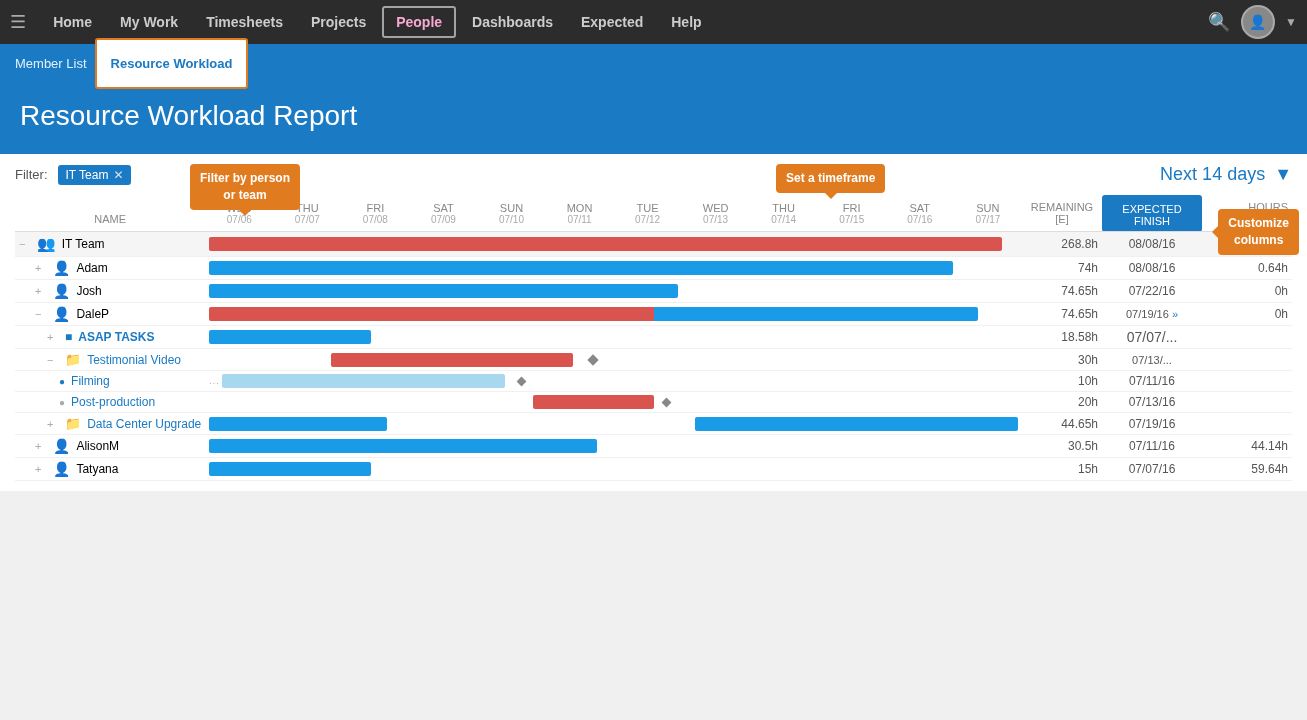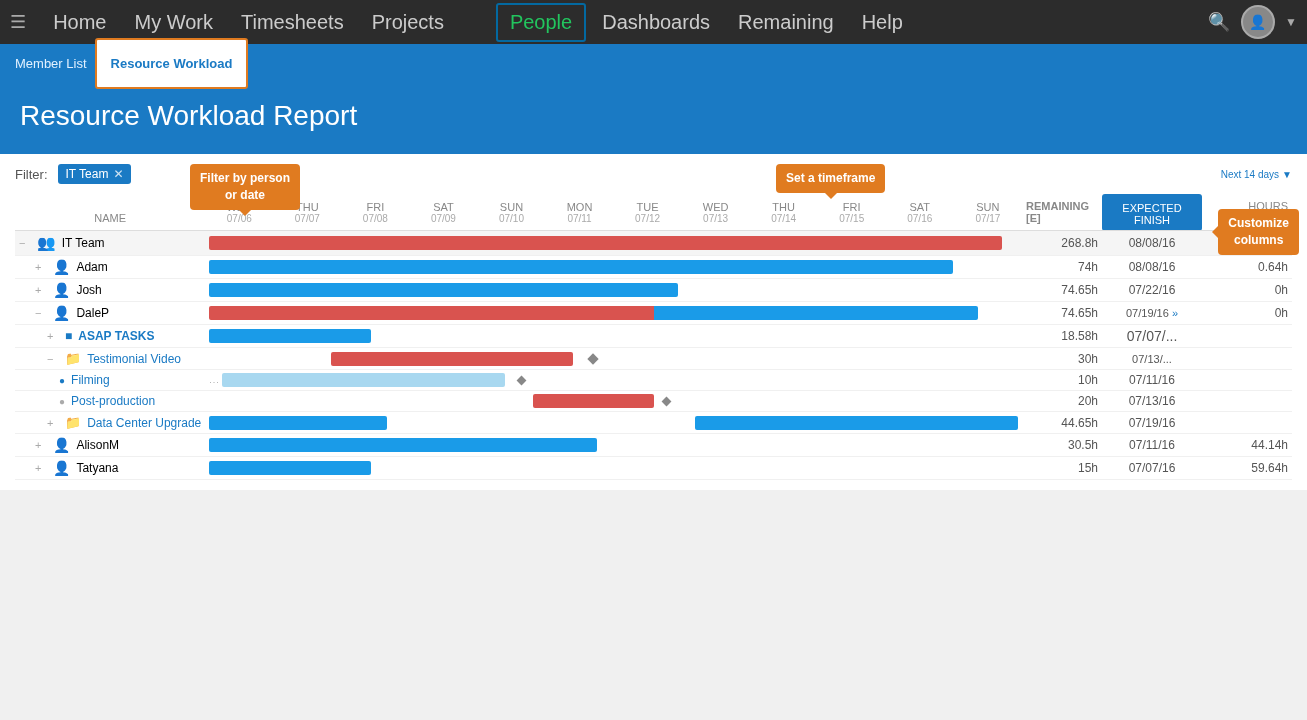--- a/index.html
+++ b/index.html
@@ -24,27 +24,27 @@
       display: flex;
       align-items: center;
       flex: 1;
       gap: 4px;
     }
     .nav-item {
       color: #ccc;
       padding: 6px 12px;
       cursor: pointer;
       border-radius: 3px;
-      font-size: 20px;
+      font-size: 14px;
+      font-weight: bold;
     }
     .nav-item.active {
-      color: #22c55e;
-      border: 2px solid #0369a1;
+      color: #f9a8d4;
+      border: 2px solid #a3a3a3;
       border-radius: 3px;
-      margin-left: 36px;
     }
     .nav-right {
       display: flex;
       align-items: center;
       gap: 10px;
     }
     .search-icon { color: #aaa; font-size: 18px; cursor: pointer; }
     .avatar {
       width: 34px; height: 34px;
       border-radius: 50%;
@@ -114,25 +114,25 @@
       border-radius: 3px;
       font-size: 12px;
       display: flex;
       align-items: center;
       gap: 5px;
     }
     .filter-tag-x { cursor: pointer; opacity: 0.8; }
     .timeframe-btn {
       margin-left: auto;
       color: #1a7ac4;
-      font-size: 10px;
+      font-size: 18px;
       cursor: pointer;
       display: flex;
       align-items: center;
-      gap: 3px;
+      gap: 9px;
     }
 
     
     .callout {
       position: absolute;
       background: #e07b20;
       color: #fff;
       padding: 6px 10px;
       border-radius: 4px;
       font-size: 12px;
@@ -173,21 +173,21 @@
       font-size: 11px;
       padding: 6px 4px;
       border-bottom: 1px solid #ddd;
       vertical-align: bottom;
     }
     .workload-table th.date-col {
       text-align: center;
       min-width: 50px;
     }
     .workload-table th.name-col { text-align: center; width: 180px; }
-    .workload-table th.remaining-col { text-align: left; width: 80px; font-weight: bold; }
+    .workload-table th.remaining-col { text-align: center; width: 80px; }
     .workload-table th.expected-col {
       background: #1a7ac4;
       color: #fff;
       text-align: center;
       width: 100px;
       padding: 4px 8px;
       border-radius: 3px;
     }
     .workload-table th.available-col { text-align: right; width: 90px; }
 
@@ -247,21 +247,21 @@
 
 <nav class="top-nav">
   <span class="nav-menu-icon">☰</span>
   <div class="nav-items">
     <span class="nav-item">Home</span>
     <span class="nav-item">My Work</span>
     <span class="nav-item">Timesheets</span>
     <span class="nav-item">Projects</span>
     <span class="nav-item active">People</span>
     <span class="nav-item">Dashboards</span>
-    <span class="nav-item">Remaining</span>
+    <span class="nav-item">Expected</span>
     <span class="nav-item">Help</span>
   </div>
   <div class="nav-right">
     <span class="search-icon">🔍</span>
     <div class="avatar">👤</div>
     <span style="color:#aaa;font-size:12px;">▼</span>
   </div>
 </nav>
 
 <div class="sub-nav">
@@ -269,21 +269,21 @@
   <span class="sub-nav-tab active">Resource Workload</span>
 </div>
 
 <div class="page-header">
   <h1 class="page-title">Resource Workload Report</h1>
 </div>
 
 <div class="content">
 
   <div class="callout down" style="top:10px; left:190px; white-space:pre-line;">Filter by person
-or date</div>
+or team</div>
 
   <div class="callout down" style="top:10px; left:776px;">Set a timeframe</div>
 
   <div class="callout left" style="top:55px; right:8px; white-space:pre-line;">Customize
 columns</div>
 
   <div class="filter-bar">
     <span class="filter-label">Filter:</span>
     <span class="filter-tag">
       <span>IT Team</span>

